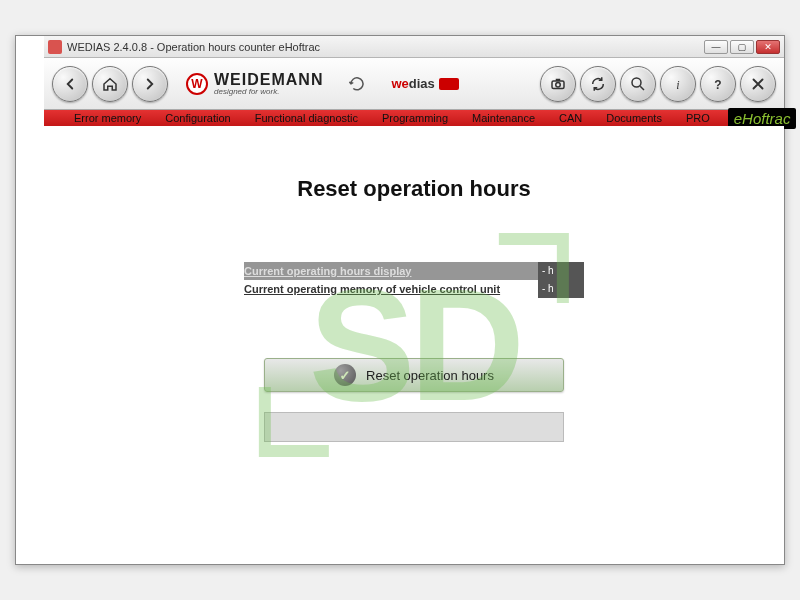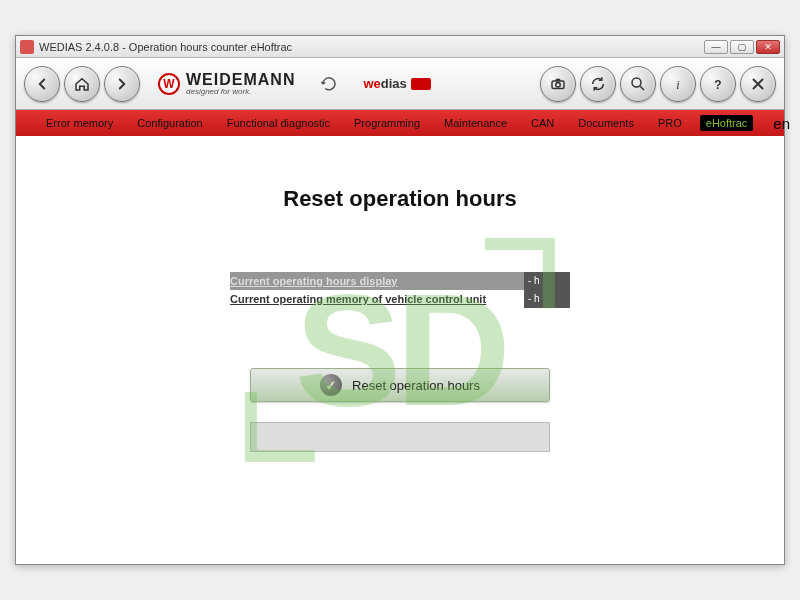--- a/index.html
+++ b/index.html
@@ -14,20 +14,21 @@
     justify-content: center;
   }
   .outer-frame {
     width: 770px;
     height: 530px;
     border: 1px solid #888;
     background: #fff;
     box-shadow: 0 2px 8px rgba(0,0,0,.25);
     display: flex;
     flex-direction: column;
+    padding-left: 28px;
   }
   .titlebar {
     height: 22px;
     background: linear-gradient(#f5f5f5,#e3e3e3);
     border-bottom: 1px solid #b5b5b5;
     display: flex;
     align-items: center;
     font-size: 11px;
     color: #333;
     padding: 0 4px;
@@ -78,36 +79,36 @@
   }
   .brand-weidemann .txt { font-weight:bold;letter-spacing:1px;font-size:16px;color:#222; }
   .brand-weidemann .sub { font-size:8px;font-style:italic;color:#555;display:block;margin-top:-2px; }
   .brand-wedias {
     display:flex;align-items:center;margin:0 14px;font-weight:bold;font-size:13px;
   }
   .brand-wedias .we{color:#c00;} .brand-wedias .dias{color:#333;}
   .brand-wedias .chip{margin-left:4px;width:20px;height:12px;background:#c00;border-radius:2px;}
   .toolbar .flexgap { flex:1; }
   .redbar {
-    height: 26px;
+    height: 16px;
     background: linear-gradient(#e43232,#c41717);
     display:flex;align-items:center;
     padding:0 6px;
     font-size:11px;
     color:#111;
     gap:4px;
   }
   .redbar .menu-ico {
     width:16px;height:14px;display:flex;flex-direction:column;justify-content:space-between;margin-right:10px;
   }
   .redbar .menu-ico span{height:2px;background:#000;}
   .redbar .tab { padding:0 10px; line-height:26px; cursor:pointer; white-space:nowrap;}
   .redbar .spacer { flex:1; }
   .redbar .dev-badge {
-    background:#000;color:#8abf30;font-size:11px;padding:2px 6px;border-radius:2px;margin-right:10px;
+    background:#000;color:#8abf30;font-size:15px;padding:2px 6px;border-radius:2px;margin-right:10px;font-style:italic;
   }
   .redbar .lang { color:#000; font-size:15px; padding:0 6px;}
   .content {
     flex:1;
     position:relative;
     overflow:hidden;
     background:#fff;
   }
   .watermark {
     position:absolute;top:50%;left:50%;transform:translate(-50%,-50%);

